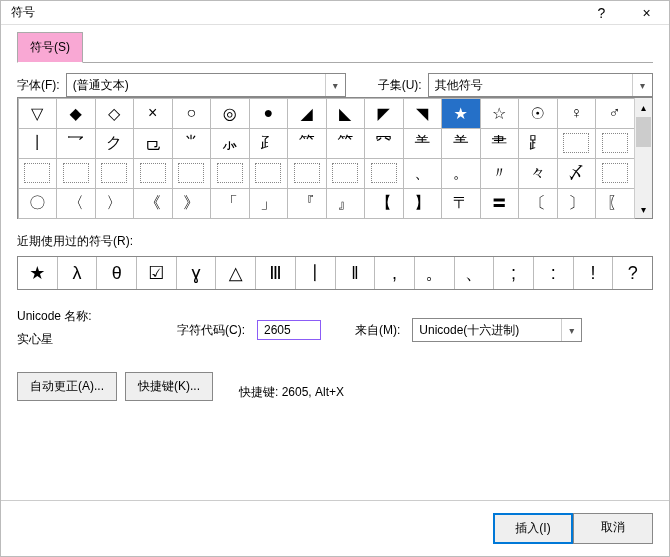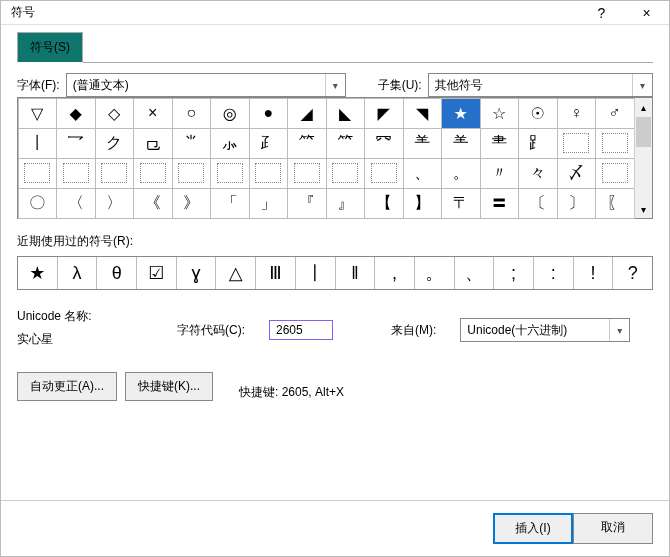--- a/index.html
+++ b/index.html
@@ -26,21 +26,21 @@
   }
   .content { flex: 1; padding: 6px 16px 12px 16px; display: flex; flex-direction: column; }
   .tabs {
     display: flex; border-bottom: 1px solid #aaa; margin-bottom: 10px;
   }
   .tab {
     padding: 6px 12px; border: 1px solid #aaa; border-bottom: none;
     background: #f0f0f0; margin-right: -1px; position: relative; top: 1px;
     font-size: 12px;
   }
-  .tab.active { background: #0f766e; border-bottom: 1px solid #fff; }
+  .tab.active { background: #f9a8d4; border-bottom: 1px solid #fff; }
   .row { display: flex; align-items: center; margin-bottom: 0; gap: 6px; }
   .label { white-space: nowrap; }
   .select {
     border: 1px solid #888; height: 24px; display: flex; align-items: center;
     padding: 0 6px; background: #fff; position: relative; flex: 1;
   }
   .select.small { flex: none; }
   .select .caret {
     position: absolute; right: 0; top: 0; bottom: 0; width: 20px;
     border-left: 1px solid #ccc; display: flex; align-items: center; justify-content: center;
@@ -238,21 +238,21 @@
         <div class="rcell">:</div>
         <div class="rcell">!</div>
         <div class="rcell">?</div>
       </div>
 
     <div style="display:flex; gap:10px; align-items:flex-start; margin-bottom:24px;">
       <div style="flex:0 0 150px;">
         <div style="margin-bottom:6px;">Unicode 名称:</div>
         <div>实心星</div>
       </div>
-      <div style="display:flex; align-items:center; gap:24px; padding-top:10px;">
+      <div style="display:flex; align-items:center; gap:12px; padding-top:10px;">
         <span>字符代码(C):</span>
         <div class="input-box">
           <span>2605</span>
         </div>
         <span style="width:10px"></span>
         <span>来自(M):</span>
         <div class="select small" style="width:170px">
           <span>Unicode(十六进制)</span>
           <span class="caret">▾</span>
         </div>

